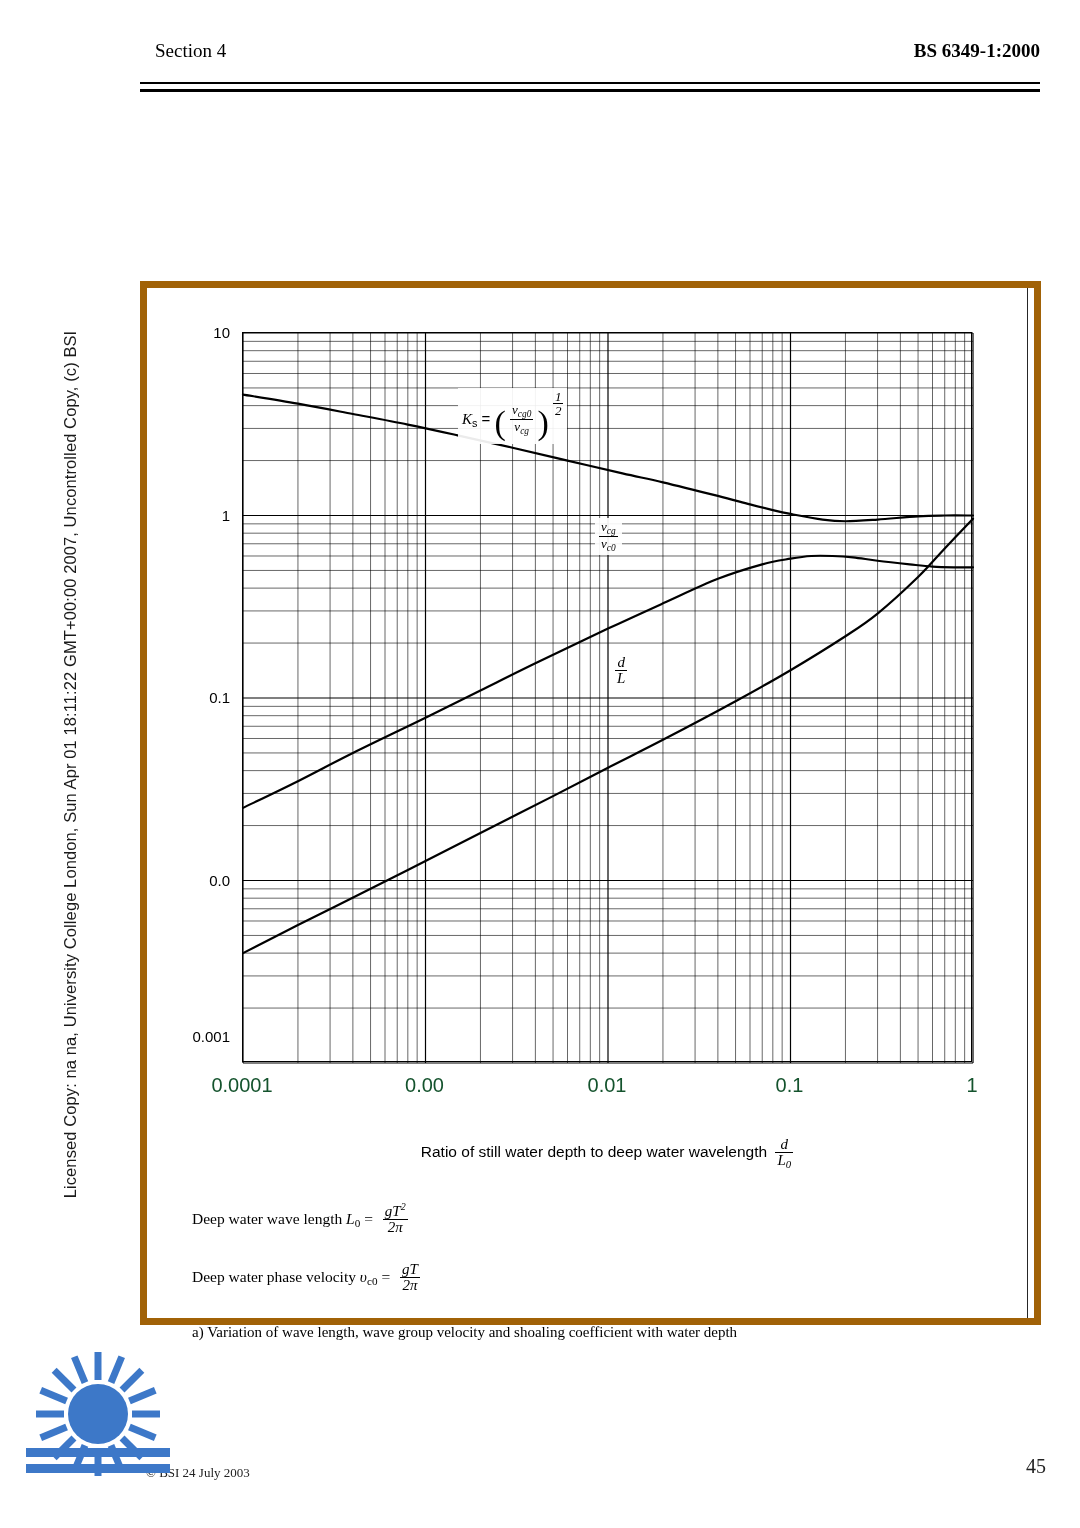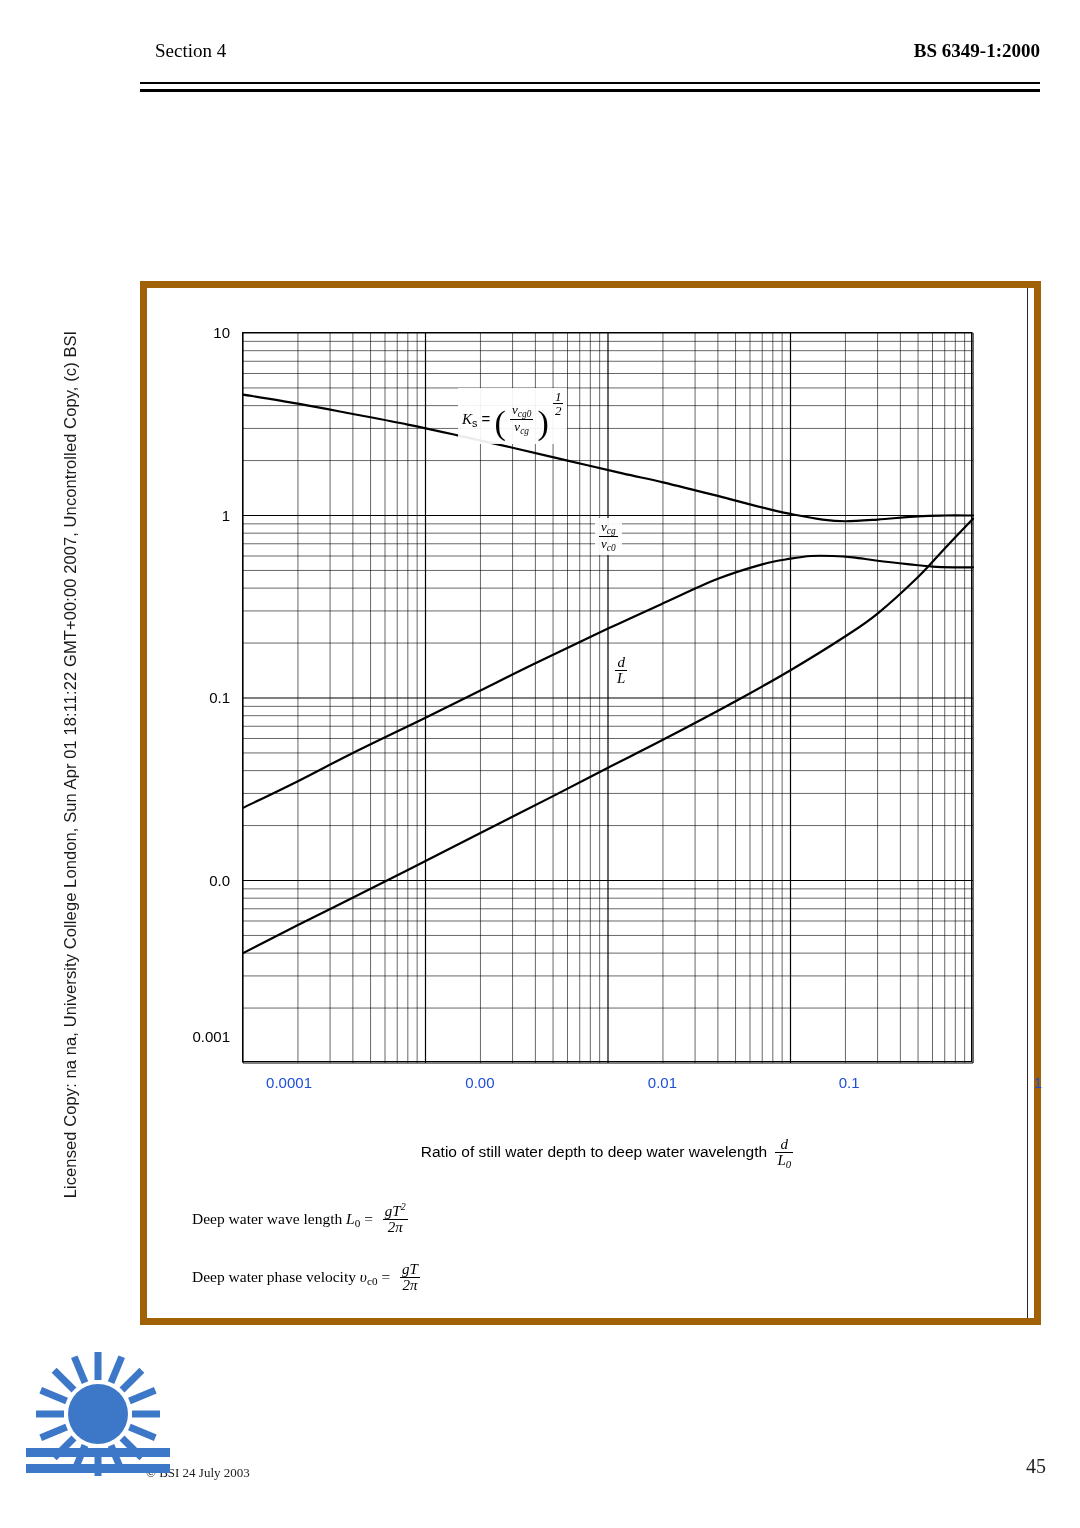--- a/index.html
+++ b/index.html
@@ -131,24 +131,24 @@
     font-size: 15px;
     color: #000;
   }
   .ytick-label span { display: inline-block; transform: translateY(-50%); }
 
   .xtick-label {
     position: absolute;
     top: 742px;
     width: 140px;
     margin-left: -70px;
-    text-align: right;
-    font-family: "Liberation Sans", sans-serif;
-    font-size: 15px;
-    color: #1d4ed8;
+    text-align: center;
+    font-family: "Liberation Sans", sans-serif;
+    font-size: 20px;
+    color: #14532d;
   }
 
   .axis-title {
     position: absolute;
     left: 0;
     top: 805px;
     width: 730px;
     text-align: center;
     font-family: "Liberation Sans", sans-serif;
     font-size: 15.5px;
@@ -433,20 +433,21 @@
   <div class="formula f2">
     <span>Deep water phase velocity</span>
     <span class="ital">υ</span><span class="sub">c0</span>
     <span>=</span>
     <span class="frac" style="margin-left:6px;">
       <span class="num"><span class="ital">gT</span></span>
       <span class="den">2π</span>
     </span>
   </div>
 
+  <div class="caption-a">a) Variation of wave length, wave group velocity and shoaling coefficient with water depth</div>
 </div>
 
 <div class="footer-left">© BSI 24 July 2003</div>
 <div class="footer-right">45</div>
 
 <div class="watermark">
   <svg class="wm-sun" viewBox="0 0 160 160">
     <g fill="#3d78c8">
       <circle cx="80" cy="78" r="30"></circle>
       <g id="sun-rays">

